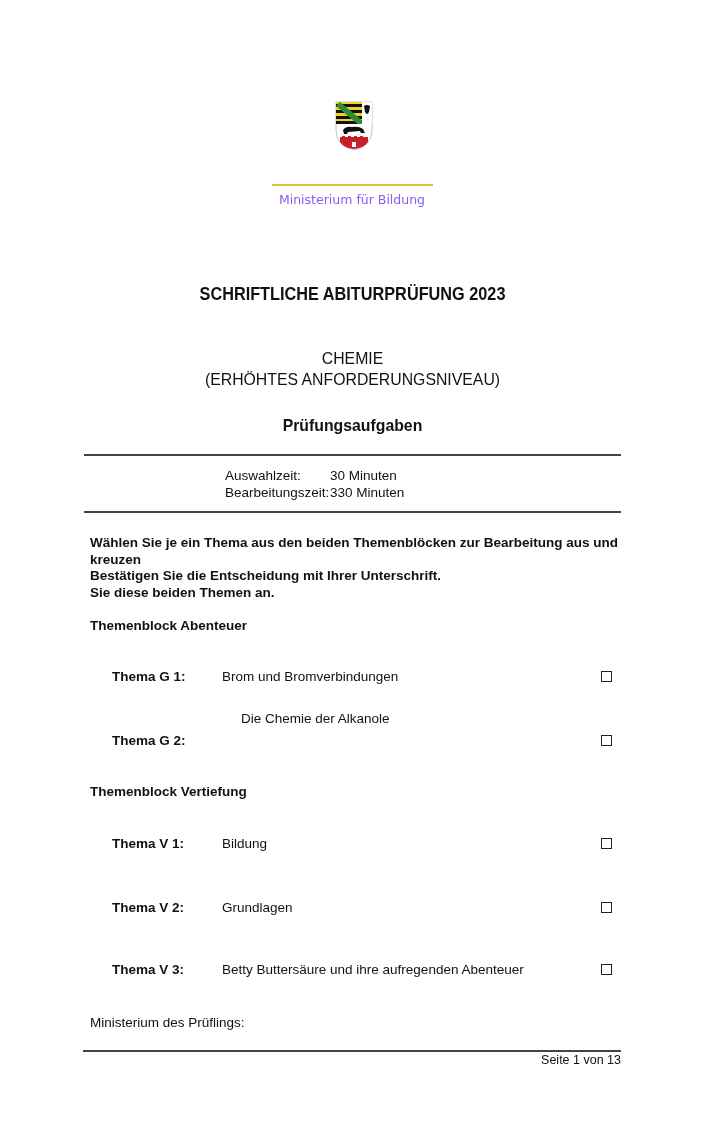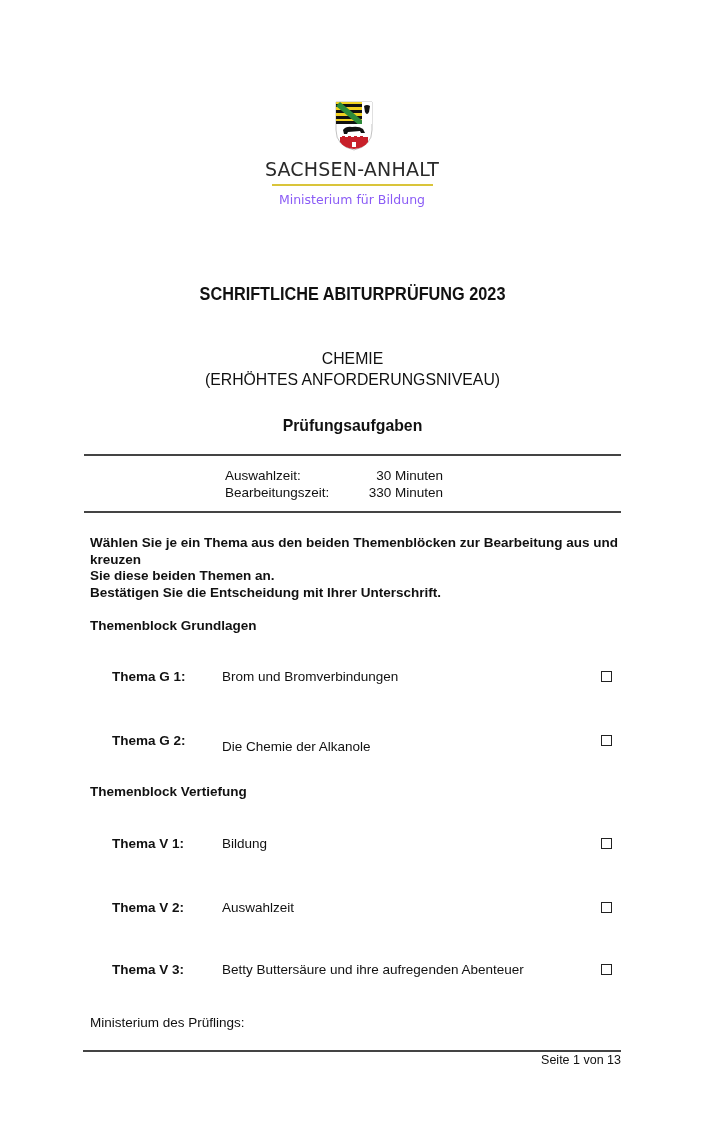--- a/index.html
+++ b/index.html
@@ -19,21 +19,21 @@
       position: absolute; left: 0; top: 96px; width: 180px; text-align: center;
       font-family: "DejaVu Sans", sans-serif; font-size: 12.5px; color: #8b5cf6;
     }
     .center { left: 0; width: 705px; text-align: center; }
     .title { top: 284px; font-size: 17.5px; font-weight: bold; transform: scaleX(0.93); }
     .subject { top: 348px; font-size: 17px; line-height: 21px; transform: scaleX(0.93); }
     .subtitle { top: 416px; font-size: 17px; font-weight: bold; transform: scaleX(0.93); }
     .rule { left: 84px; width: 537px; height: 1.5px; background: #444; }
     .time-label, .time-value { font-size: 13.5px; line-height: 16px; }
     .time-label { left: 225px; }
-    .time-value { left: 330px; width: 113px; text-align: right; }
+    .time-value { left: 330px; width: 113px; text-align: left; }
     .intro { left: 90px; top: 535px; width: 540px; font-size: 13.5px; line-height: 16.5px; font-weight: bold; }
     .block-head { left: 90px; font-size: 13.5px; font-weight: bold; }
     .topic-label { left: 90px; font-size: 13.5px; font-weight: bold; margin-left: 22px; }
     .topic-title { left: 222px; font-size: 13.5px; }
     .checkbox {
       left: 601px; width: 9px; height: 9px; border: 1px solid #222; background: #fff; cursor: pointer;
     }
     .signature-label { left: 90px; top: 1015px; font-size: 13.5px; }
     .sig-rule { left: 83px; top: 1050px; width: 538px; height: 1.5px; background: #444; }
     .page-num { left: 500px; width: 121px; text-align: right; top: 1053px; font-size: 12.5px; }
@@ -60,63 +60,62 @@
     </g>
 
     <path d="M9 30 Q12 26 18 27 Q25 26 29 29 L31 33 L27 33 L26 31 L14 32 L13 34 L10 34 Z" fill="#111"></path>
     <path d="M6 37 H34 V42 Q30 48 20 49 Q10 48 6 42 Z" fill="#c8202a"></path>
     <rect x="8" y="36" width="3" height="2" fill="#c8202a"></rect>
     <rect x="14" y="36" width="3" height="2" fill="#c8202a"></rect>
     <rect x="20" y="36" width="3" height="2" fill="#c8202a"></rect>
     <rect x="26" y="36" width="3" height="2" fill="#c8202a"></rect>
     <rect x="18" y="42" width="4" height="5" fill="#fff"></rect>
   </svg>
-  <div class="brand">SACHSEN-ANHALT</div>
   <div class="brand-line"></div>
   <div class="ministry">Ministerium für Bildung</div>
 </div>
 
 <div class="abs center title">SCHRIFTLICHE ABITURPRÜFUNG 2023</div>
 <div class="abs center subject">
   <div>CHEMIE</div>
   <div>(ERHÖHTES ANFORDERUNGSNIVEAU)</div>
 </div>
 <div class="abs center subtitle">Prüfungsaufgaben</div>
 
 <div class="abs rule" style="top:454px;"></div>
 <div class="abs time-label" style="top:468px;">Auswahlzeit:</div>
 <div class="abs time-value" style="top:468px;">30 Minuten</div>
 <div class="abs time-label" style="top:485px;">Bearbeitungszeit:</div>
 <div class="abs time-value" style="top:485px;">330 Minuten</div>
 <div class="abs rule" style="top:511px;"></div>
 
 <div class="abs intro">
   <div>Wählen Sie je ein Thema aus den beiden Themenblöcken zur Bearbeitung aus und kreuzen</div>
+  <div>Bestätigen Sie die Entscheidung mit Ihrer Unterschrift.</div>
   <div>Sie diese beiden Themen an.</div>
-  <div>Bestätigen Sie die Entscheidung mit Ihrer Unterschrift.</div>
 </div>
 
-<div class="abs block-head" style="top:618px;">Themenblock Grundlagen</div>
+<div class="abs block-head" style="top:618px;">Themenblock Abenteuer</div>
 
 <div class="abs topic-label" style="top:669px;">Thema G 1:</div>
 <div class="abs topic-title" style="top:669px;">Brom und Bromverbindungen</div>
 <div class="abs checkbox" style="top:671px;"></div>
 
 <div class="abs topic-label" style="top:733px;">Thema G 2:</div>
-<div class="abs topic-title" style="top:739px;">Die Chemie der Alkanole</div>
+<div class="abs topic-title" style="top:711px;margin-left:19px;">Die Chemie der Alkanole</div>
 <div class="abs checkbox" style="top:735px;"></div>
 
 <div class="abs block-head" style="top:784px;">Themenblock Vertiefung</div>
 
 <div class="abs topic-label" style="top:836px;">Thema V 1:</div>
 <div class="abs topic-title" style="top:836px;">Bildung</div>
 <div class="abs checkbox" style="top:838px;"></div>
 
 <div class="abs topic-label" style="top:900px;">Thema V 2:</div>
-<div class="abs topic-title" style="top:900px;">Auswahlzeit</div>
+<div class="abs topic-title" style="top:900px;">Grundlagen</div>
 <div class="abs checkbox" style="top:902px;"></div>
 
 <div class="abs topic-label" style="top:962px;">Thema V 3:</div>
 <div class="abs topic-title" style="top:962px;">Betty Buttersäure und ihre aufregenden Abenteuer</div>
 <div class="abs checkbox" style="top:964px;"></div>
 
 <div class="abs signature-label">Ministerium des Prüflings:</div>
 <div class="abs sig-rule"></div>
 <div class="abs page-num">Seite 1 von 13</div>
 

